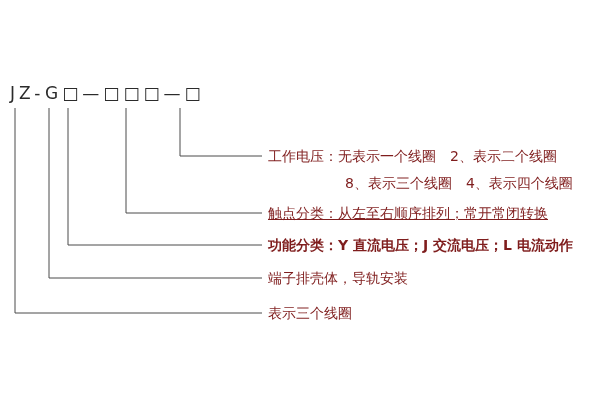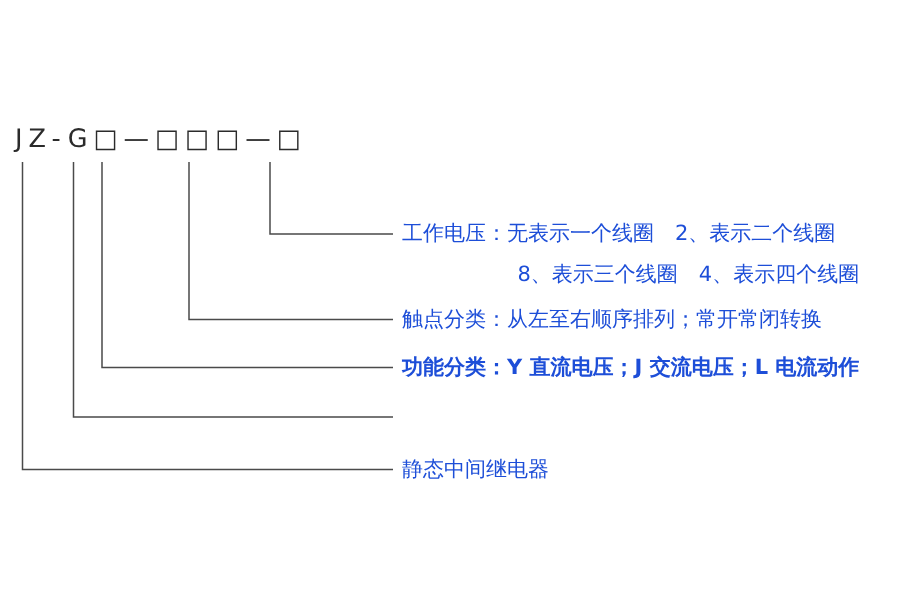--- a/index.html
+++ b/index.html
@@ -33,27 +33,27 @@
       height: 400px;
     }
     .connector-svg polyline {
       fill: none;
       stroke: #4a4a4a;
       stroke-width: 1;
     }
     .annotation {
       position: absolute;
       font-size: 14px;
-      color: #1d4ed8;
+      color: #7f1d1d;
       white-space: pre;
       line-height: 18px;
     }
     .ann-1 { left: 268px; top: 134px; }
     .ann-2 { left: 345px; top: 161px; }
-    .ann-3 { left: 268px; top: 191px; }
+    .ann-3 { left: 268px; top: 191px; text-decoration: underline; }
     .ann-4 { left: 268px; top: 223px; font-weight: bold; }
     .ann-5 { left: 268px; top: 256px; }
     .ann-6 { left: 268px; top: 291px; }
   </style>
 </head>
 <body>
 
 <div class="canvas">
 
   <div class="model-code">JZ-G□—□□□—□</div>
@@ -67,16 +67,17 @@
   </svg>
 
   <div class="annotation ann-1">工作电压：无表示一个线圈　2、表示二个线圈</div>
 
   <div class="annotation ann-2">8、表示三个线圈　4、表示四个线圈</div>
 
   <div class="annotation ann-3">触点分类：从左至右顺序排列；常开常闭转换</div>
 
   <div class="annotation ann-4">功能分类：Y 直流电压；J 交流电压；L 电流动作</div>
 
+  <div class="annotation ann-5">端子排壳体，导轨安装</div>
 
-  <div class="annotation ann-6">静态中间继电器</div>
+  <div class="annotation ann-6">表示三个线圈</div>
 
 </div>
 
 </body></html>

